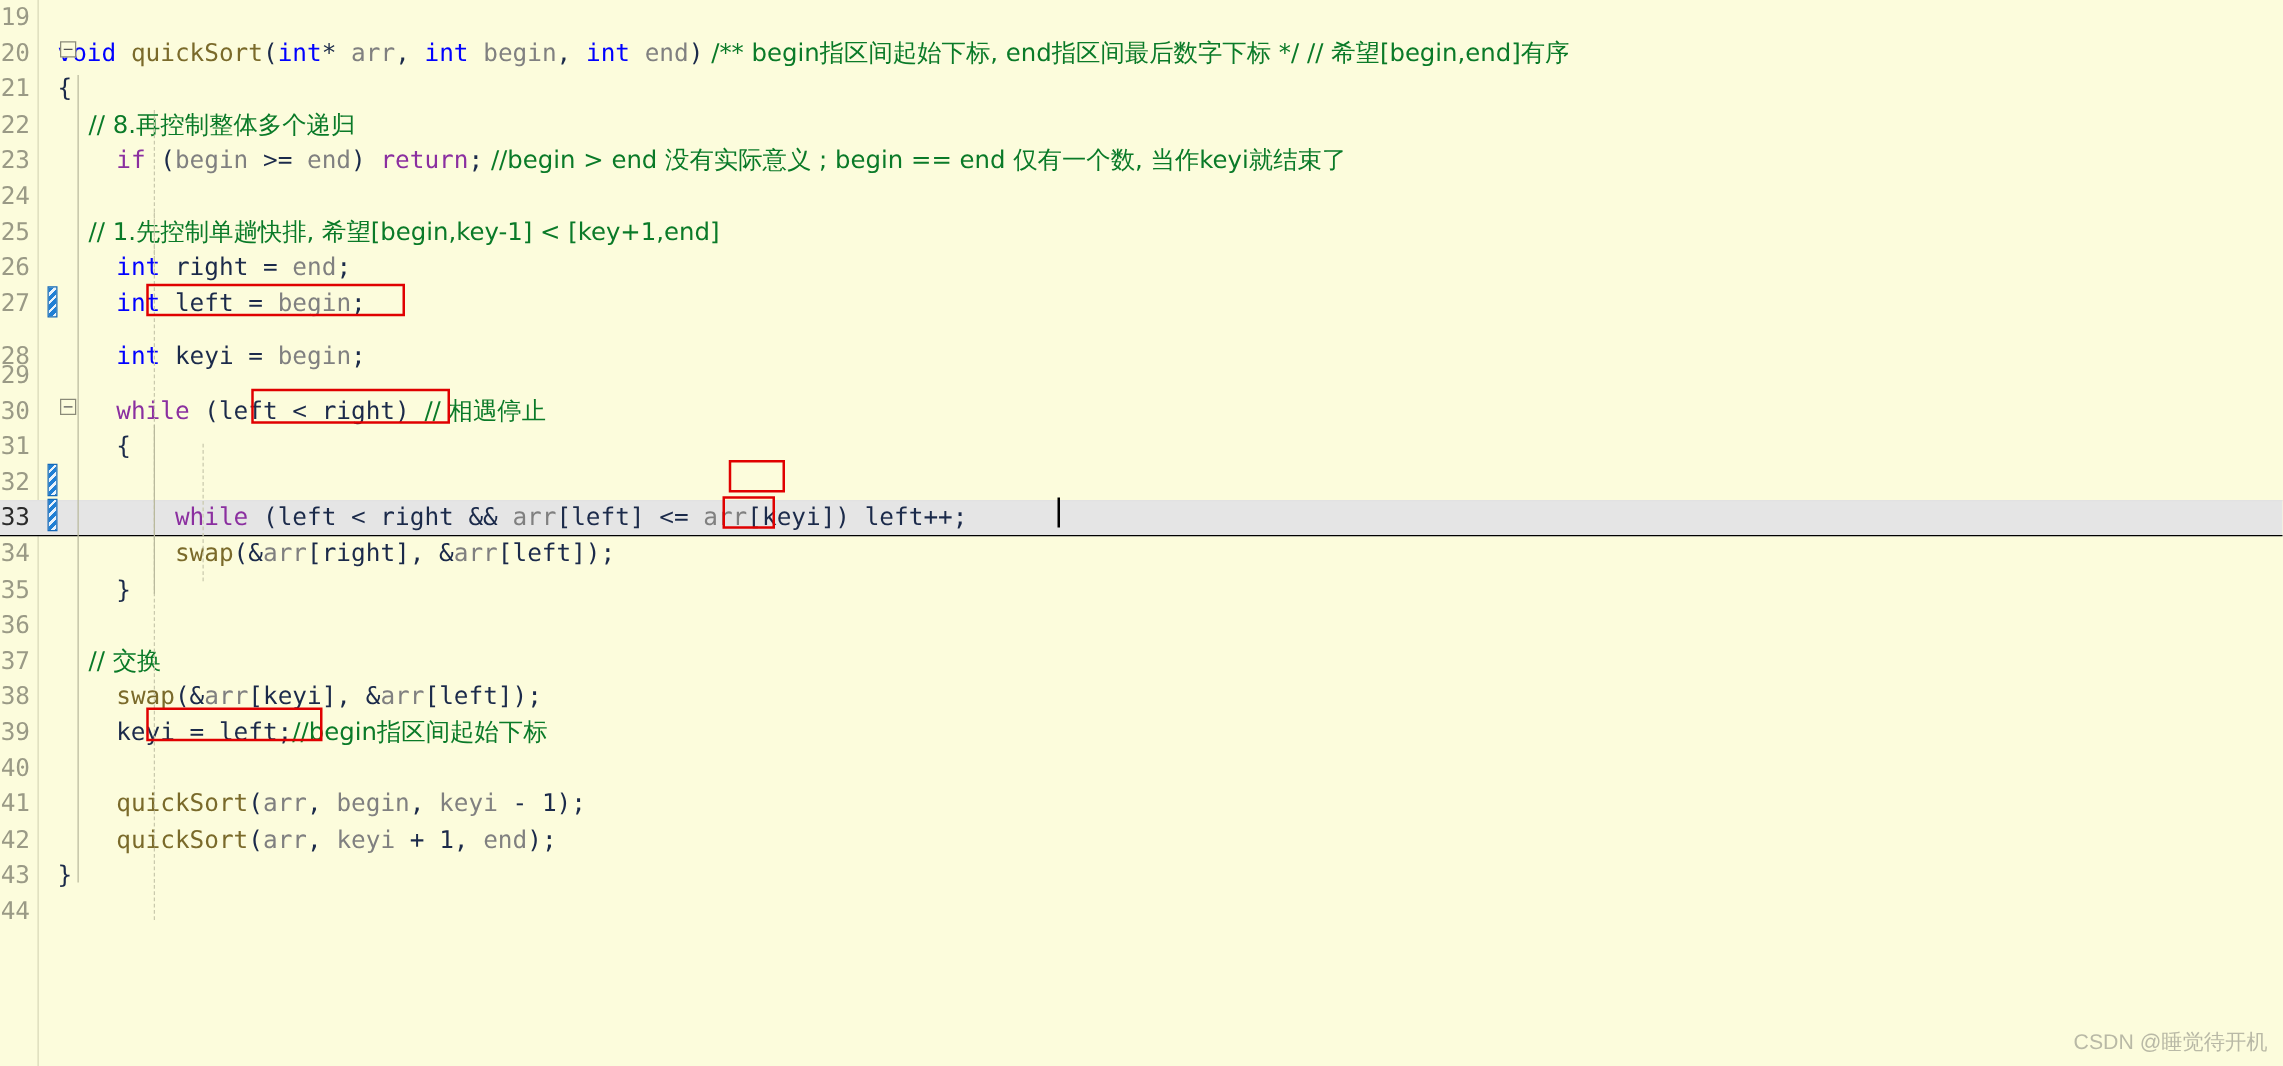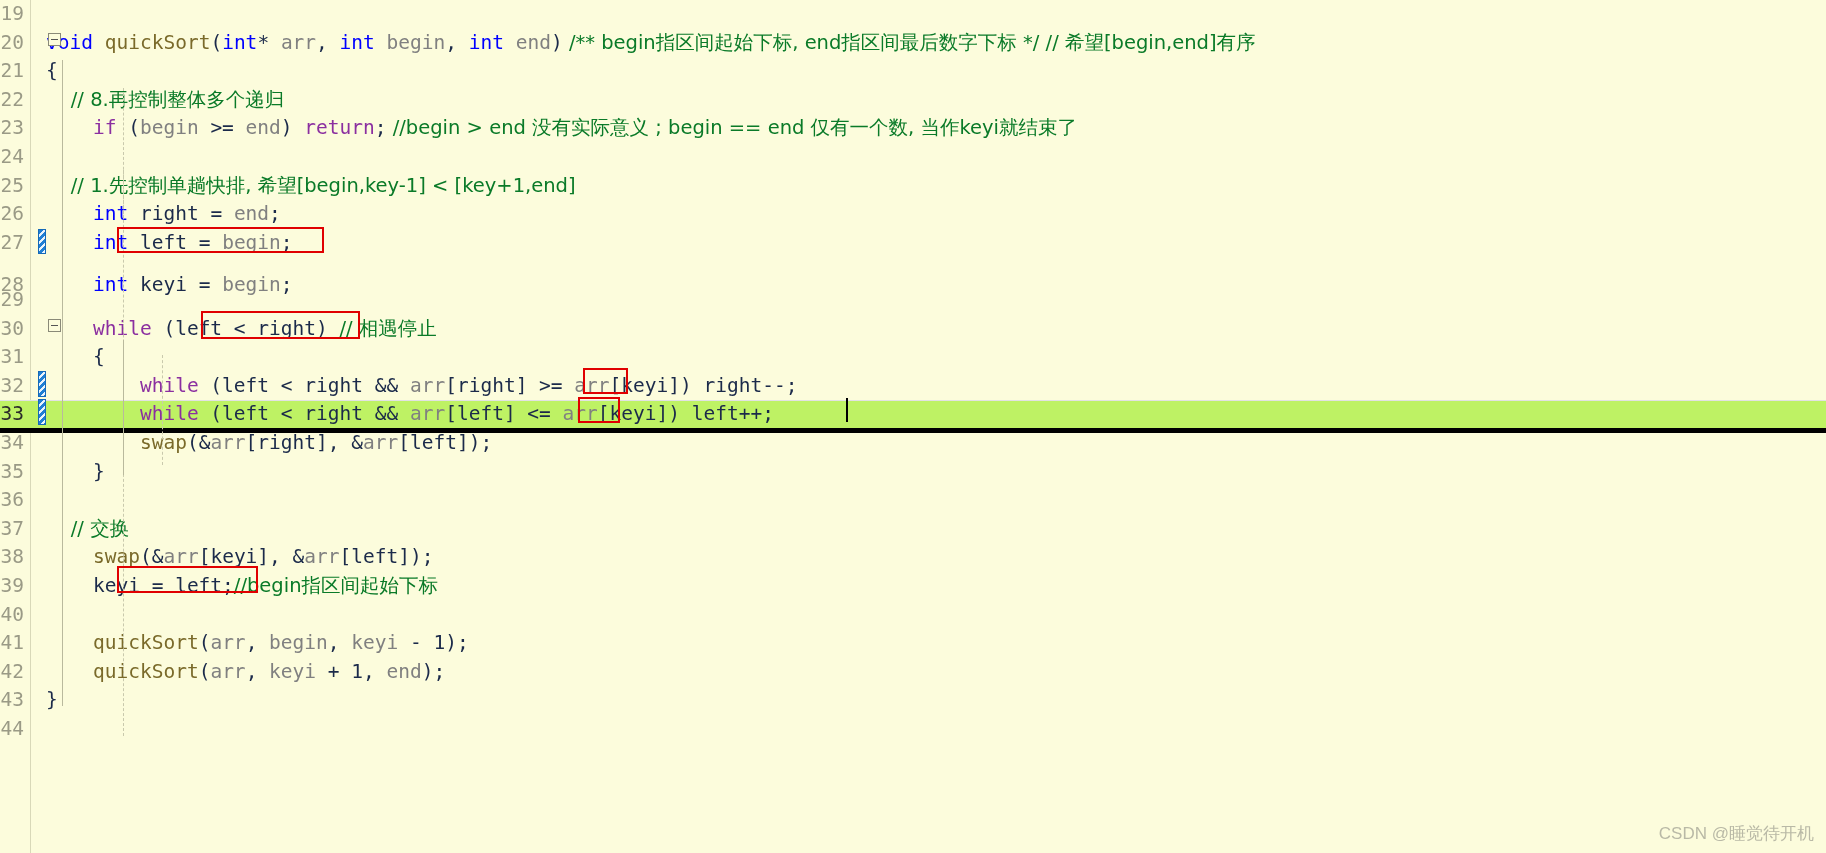--- a/index.html
+++ b/index.html
@@ -26,23 +26,23 @@
   }
   
   .row{
     position:relative;
     height:28.6px;
     line-height:28.6px;
     white-space:pre;
     font-size:19.5px;
   }
   .row.current{
-    background:#bef264;
+    background:#e5e5e5;
     border-top:1px solid #e2e2e2;
-    border-bottom:5px solid #000000;
+    border-bottom:1px solid #000000;
     height:26.6px;line-height:26.6px;
   }
   .lnum{
     position:absolute;left:-22px;top:0;width:46px;
     text-align:right;
     color:#9a9a86;
     font-size:19.5px;
     font-family:"DejaVu Sans Mono","Liberation Mono",monospace;
   }
   .lnum.cur{color:#2b2b2b;}
@@ -119,21 +119,21 @@
       <div class="row" style="position: absolute; left: 0px; top: 85.8px; width: 1826px;"><span class="lnum">22</span><span class="code"><span class="cm cn">    // 8.再控制整体多个递归</span></span></div>
       <div class="row" style="position: absolute; left: 0px; top: 114.4px; width: 1826px;"><span class="lnum">23</span><span class="code"><span class="pn">    </span><span class="ctl">if</span><span class="pn"> (</span><span class="id">begin</span><span class="pn"> &gt;= </span><span class="id">end</span><span class="pn">) </span><span class="ctl">return</span><span class="pn">;</span><span class="cm cn"> //begin &gt; end 没有实际意义 ; begin == end 仅有一个数, 当作keyi就结束了</span></span></div>
       <div class="row" style="position: absolute; left: 0px; top: 143px; width: 1512px;"><span class="lnum">24</span><span class="code"></span></div>
       <div class="row" style="position: absolute; left: 0px; top: 171.6px; width: 1826px;"><span class="lnum">25</span><span class="code"><span class="cm cn">    // 1.先控制单趟快排, 希望[begin,key-1] &lt; [key+1,end]</span></span></div>
       <div class="row" style="position: absolute; left: 0px; top: 200.2px; width: 1826px;"><span class="lnum">26</span><span class="code"><span class="pn">    </span><span class="kw">int</span><span class="pn"> right </span><span class="pn">= </span><span class="id">end</span><span class="pn">;</span></span></div>
       <div class="row" style="position: absolute; left: 0px; top: 228.8px; width: 1826px;"><span class="lnum">27</span><span class="code"><span class="pn">    </span><span class="kw">int</span><span class="pn"> left </span><span class="pn">= </span><span class="id">begin</span><span class="pn">;</span></span></div>
       <div class="row" style="position: absolute; left: 0px; top: 257.4px; width: 1542px; margin-top: 14px;"><span class="lnum">28</span><span class="code"><span class="pn">    </span><span class="kw">int</span><span class="pn"> keyi </span><span class="pn">= </span><span class="id">begin</span><span class="pn">;</span></span></div>
       <div class="row" style="position: absolute; left: 0px; top: 286px; width: 1826px;"><span class="lnum">29</span><span class="code"></span></div>
       <div class="row" style="position: absolute; left: 0px; top: 314.6px; width: 1778px;"><span class="lnum">30</span><span class="code"><span class="pn">    </span><span class="ctl">while</span><span class="pn"> (left &lt; right) </span><span class="cm cn">// 相遇停止</span></span></div>
       <div class="row" style="position: absolute; left: 0px; top: 343.2px; width: 1826px;"><span class="lnum">31</span><span class="code"><span class="pn">    {</span></span></div>
-      <div class="row" style="position: absolute; left: 0px; top: 371.8px; width: 1826px;"><span class="lnum">32</span><span class="code"><span class="pn">        </span><span class="ctl">while</span><span class="pn"> (left &lt; right &amp;&amp; </span><span class="id">arr</span><span class="pn">[right] &gt;= </span><span class="id">arr</span><span class="pn">[keyi]) right--;</span></span></div>
+      <div class="row" style="position: absolute; left: 0px; top: 371.8px; width: 1826px;"><span class="lnum">32</span></div>
       <div class="row current" style="position: absolute; left: 0px; top: 400.4px; width: 1826px;"><span class="lnum cur">33</span><span class="code"><span class="pn">        </span><span class="ctl">while</span><span class="pn"> (left &lt; right &amp;&amp; </span><span class="id">arr</span><span class="pn">[left] &lt;= </span><span class="id">arr</span><span class="pn">[keyi]) left++;</span></span></div>
       <div class="row" style="position: absolute; left: 0px; top: 429px; width: 1826px;"><span class="lnum">34</span><span class="code"><span class="pn">        </span><span class="fn">swap</span><span class="pn">(&amp;</span><span class="id">arr</span><span class="pn">[right], &amp;</span><span class="id">arr</span><span class="pn">[left]);</span></span></div>
       <div class="row" style="position: absolute; left: 0px; top: 457.6px; width: 1826px;"><span class="lnum">35</span><span class="code"><span class="pn">    }</span></span></div>
       <div class="row" style="position: absolute; left: 0px; top: 486.2px; width: 1826px;"><span class="lnum">36</span><span class="code"></span></div>
       <div class="row" style="position: absolute; left: 0px; top: 514.8px; width: 1826px;"><span class="lnum">37</span><span class="code"><span class="cm cn">    // 交换</span></span></div>
       <div class="row" style="position: absolute; left: 0px; top: 543.4px; width: 1826px;"><span class="lnum">38</span><span class="code"><span class="pn">    </span><span class="fn">swap</span><span class="pn">(&amp;</span><span class="id">arr</span><span class="pn">[keyi], &amp;</span><span class="id">arr</span><span class="pn">[left]);</span></span></div>
       <div class="row" style="position: absolute; left: 0px; top: 572px; width: 1826px;"><span class="lnum">39</span><span class="code"><span class="pn">    keyi = left;</span><span class="cm cn">//begin指区间起始下标</span></span></div>
       <div class="row" style="position: absolute; left: 0px; top: 600.6px; width: 1826px;"><span class="lnum">40</span><span class="code"></span></div>
       <div class="row" style="position: absolute; left: 0px; top: 629.2px; width: 1826px;"><span class="lnum">41</span><span class="code"><span class="pn">    </span><span class="fn">quickSort</span><span class="pn">(</span><span class="id">arr</span><span class="pn">, </span><span class="id">begin</span><span class="pn">, </span><span class="id">keyi</span><span class="pn"> - </span><span class="num">1</span><span class="pn">);</span></span></div>
       <div class="row" style="position: absolute; left: 0px; top: 657.8px; width: 1826px;"><span class="lnum">42</span><span class="code"><span class="pn">    </span><span class="fn">quickSort</span><span class="pn">(</span><span class="id">arr</span><span class="pn">, </span><span class="id">keyi</span><span class="pn"> + </span><span class="num">1</span><span class="pn">, </span><span class="id">end</span><span class="pn">);</span></span></div>

